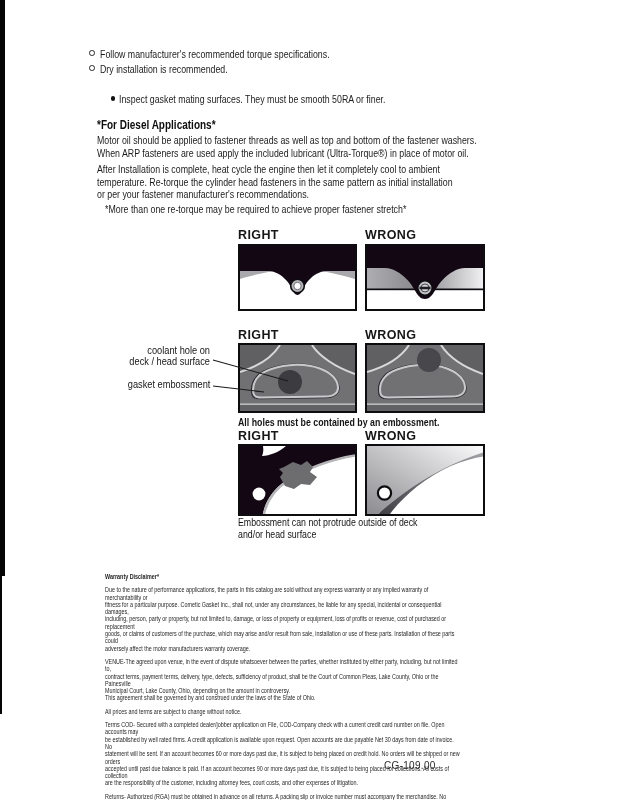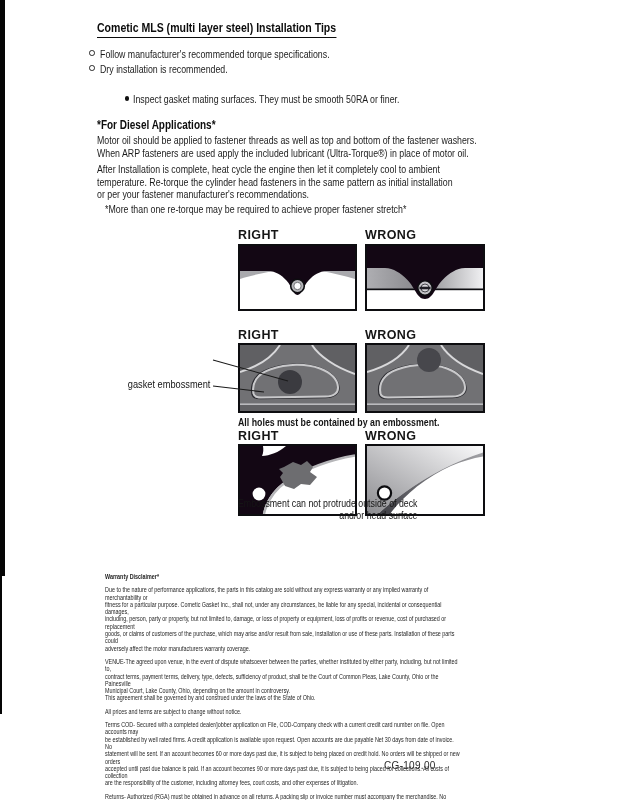--- a/index.html
+++ b/index.html
@@ -56,31 +56,28 @@
   .leader { left:0; top:0; width:618px; height:800px; pointer-events:none; z-index:6; }
 </style>
 </head>
 <body>
 
 <div class="page">
 
   <div class="abs edge-wide"></div>
   <div class="abs edge-thin"></div>
 
-  <div class="abs title">
-    <span class="cx78"><span class="ul">Cometic MLS (multi layer steel) Installation Tips</span></span>
-  </div>
 
   <div class="abs tip" style="left:89px; top:44px;">
     <span class="dot-o"></span><span class="tip-text cx80">Follow manufacturer's recommended torque specifications.</span>
   </div>
   <div class="abs tip" style="left:89px; top:59px;">
     <span class="dot-o"></span><span class="tip-text cx80">Dry installation is recommended.</span>
   </div>
-  <div class="abs tip" style="left:125px; top:89px;">
+  <div class="abs tip" style="left:111px; top:89px;">
     <span class="dot-f"></span><span class="tip-text cx80">Inspect gasket mating surfaces.  They must be smooth 50RA or finer.</span>
   </div>
 
   <div class="abs h2" style="left:97px; top:118px;">
     <span class="cx80">*For Diesel Applications*</span>
   </div>
   <div class="abs body-p" style="left:97px; top:134px;">
     <span class="cx80">Motor oil should be applied to fastener threads as well as top and bottom of the fastener washers.
 When ARP fasteners are used apply the included lubricant (Ultra-Torque®) in place of motor oil.</span>
   </div>
@@ -123,20 +120,24 @@
       <circle cx="58" cy="42" r="7.2" fill="#c2c2c6" stroke="#0d0d10" stroke-width="1.6"></circle>
       <circle cx="58" cy="42" r="4" fill="#d8d8dc" stroke="#47474c" stroke-width="1"></circle>
       <rect x="52.5" y="40.7" width="11" height="2.6" fill="#1d1d23"></rect>
     </svg>
   </div>
 
 
   <div class="abs dlabel" style="left:238px; top:328px; width:119px;">RIGHT</div>
   <div class="abs dlabel" style="left:365px; top:328px; width:120px;">WRONG</div>
 
+  <div class="abs anno" style="right:408px; top:345px;">
+    <span class="cx84r">coolant hole on
+deck / head surface</span>
+  </div>
   <div class="abs anno" style="right:408px; top:379px;">
     <span class="cx84r">gasket embossment</span>
   </div>
 
   <div class="abs panel" style="left:238px; top:343px; width:119px; height:70px;">
     <svg viewBox="0 0 115 66" preserveAspectRatio="none">
       <rect x="0" y="0" width="115" height="66" fill="#717174"></rect>
       <path d="M0,0 L40,0 C33,11 20,21 0,27 Z" fill="#606063"></path>
       <path d="M40,0 C33,11 20,21 0,27" fill="none" stroke="#d8d8da" stroke-width="2"></path>
       <path d="M115,0 L72,0 C79,11 95,22 115,29 Z" fill="#606063"></path>
@@ -194,21 +195,21 @@
           <stop offset="1" stop-color="#a2a2a6"></stop>
         </linearGradient>
       </defs>
       <rect x="0" y="0" width="116" height="68" fill="#ffffff"></rect>
       <path d="M0,0 H116 V6.5 C89,15 60,30 37,47 C25.5,55.5 16.5,62.5 11.5,68 H0 Z" fill="url(#gradBand)"></path>
       <path d="M116,6.5 C89,15 60,30 37,47 C25.5,55.5 16.5,62.5 11.5,68 H23 C29,59.5 38.5,50 50,40.5 C73.5,22.5 95,14 116,10.5 Z" fill="url(#gradDark)"></path>
       <circle cx="17.5" cy="47" r="6.6" fill="#ffffff" stroke="#0d0d10" stroke-width="2.2"></circle>
     </svg>
   </div>
 
-  <div class="abs caption" style="left:238px; top:498px; line-height:11.5px;text-align:right;">
+  <div class="abs caption" style="left:238px; top:517px; line-height:11.5px;">
     <span class="cx80">Embossment can not protrude outside of deck
 and/or head surface</span>
   </div>
 
   <svg class="abs leader">
     <line x1="213" y1="360" x2="288" y2="381" stroke="#1a1a1a" stroke-width="1.1"></line>
     <line x1="213" y1="386" x2="264" y2="392" stroke="#1a1a1a" stroke-width="1.1"></line>
   </svg>
 
   <div class="abs legal">

